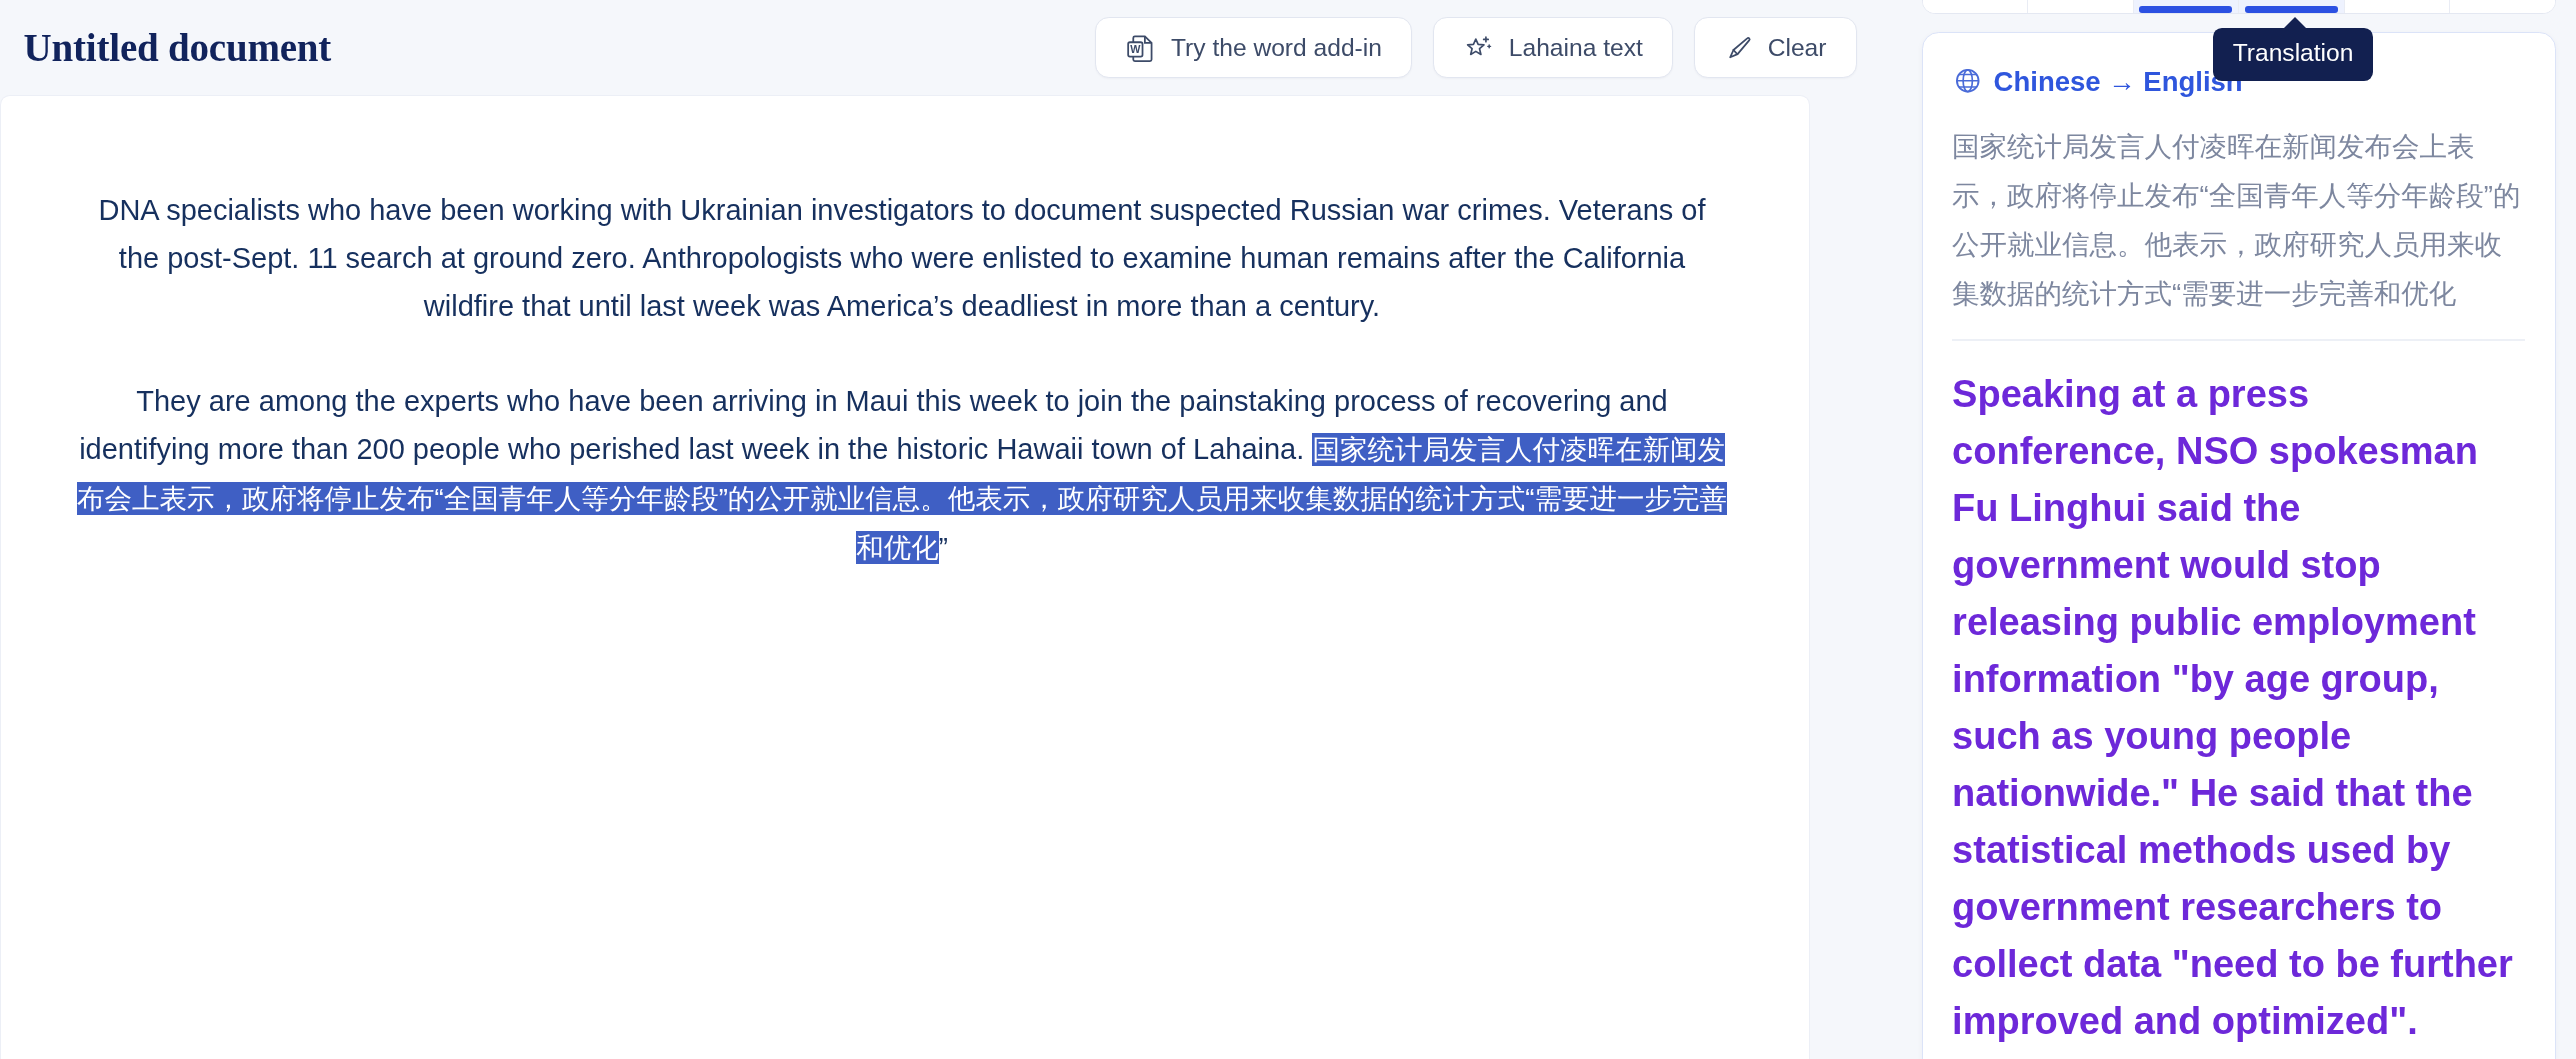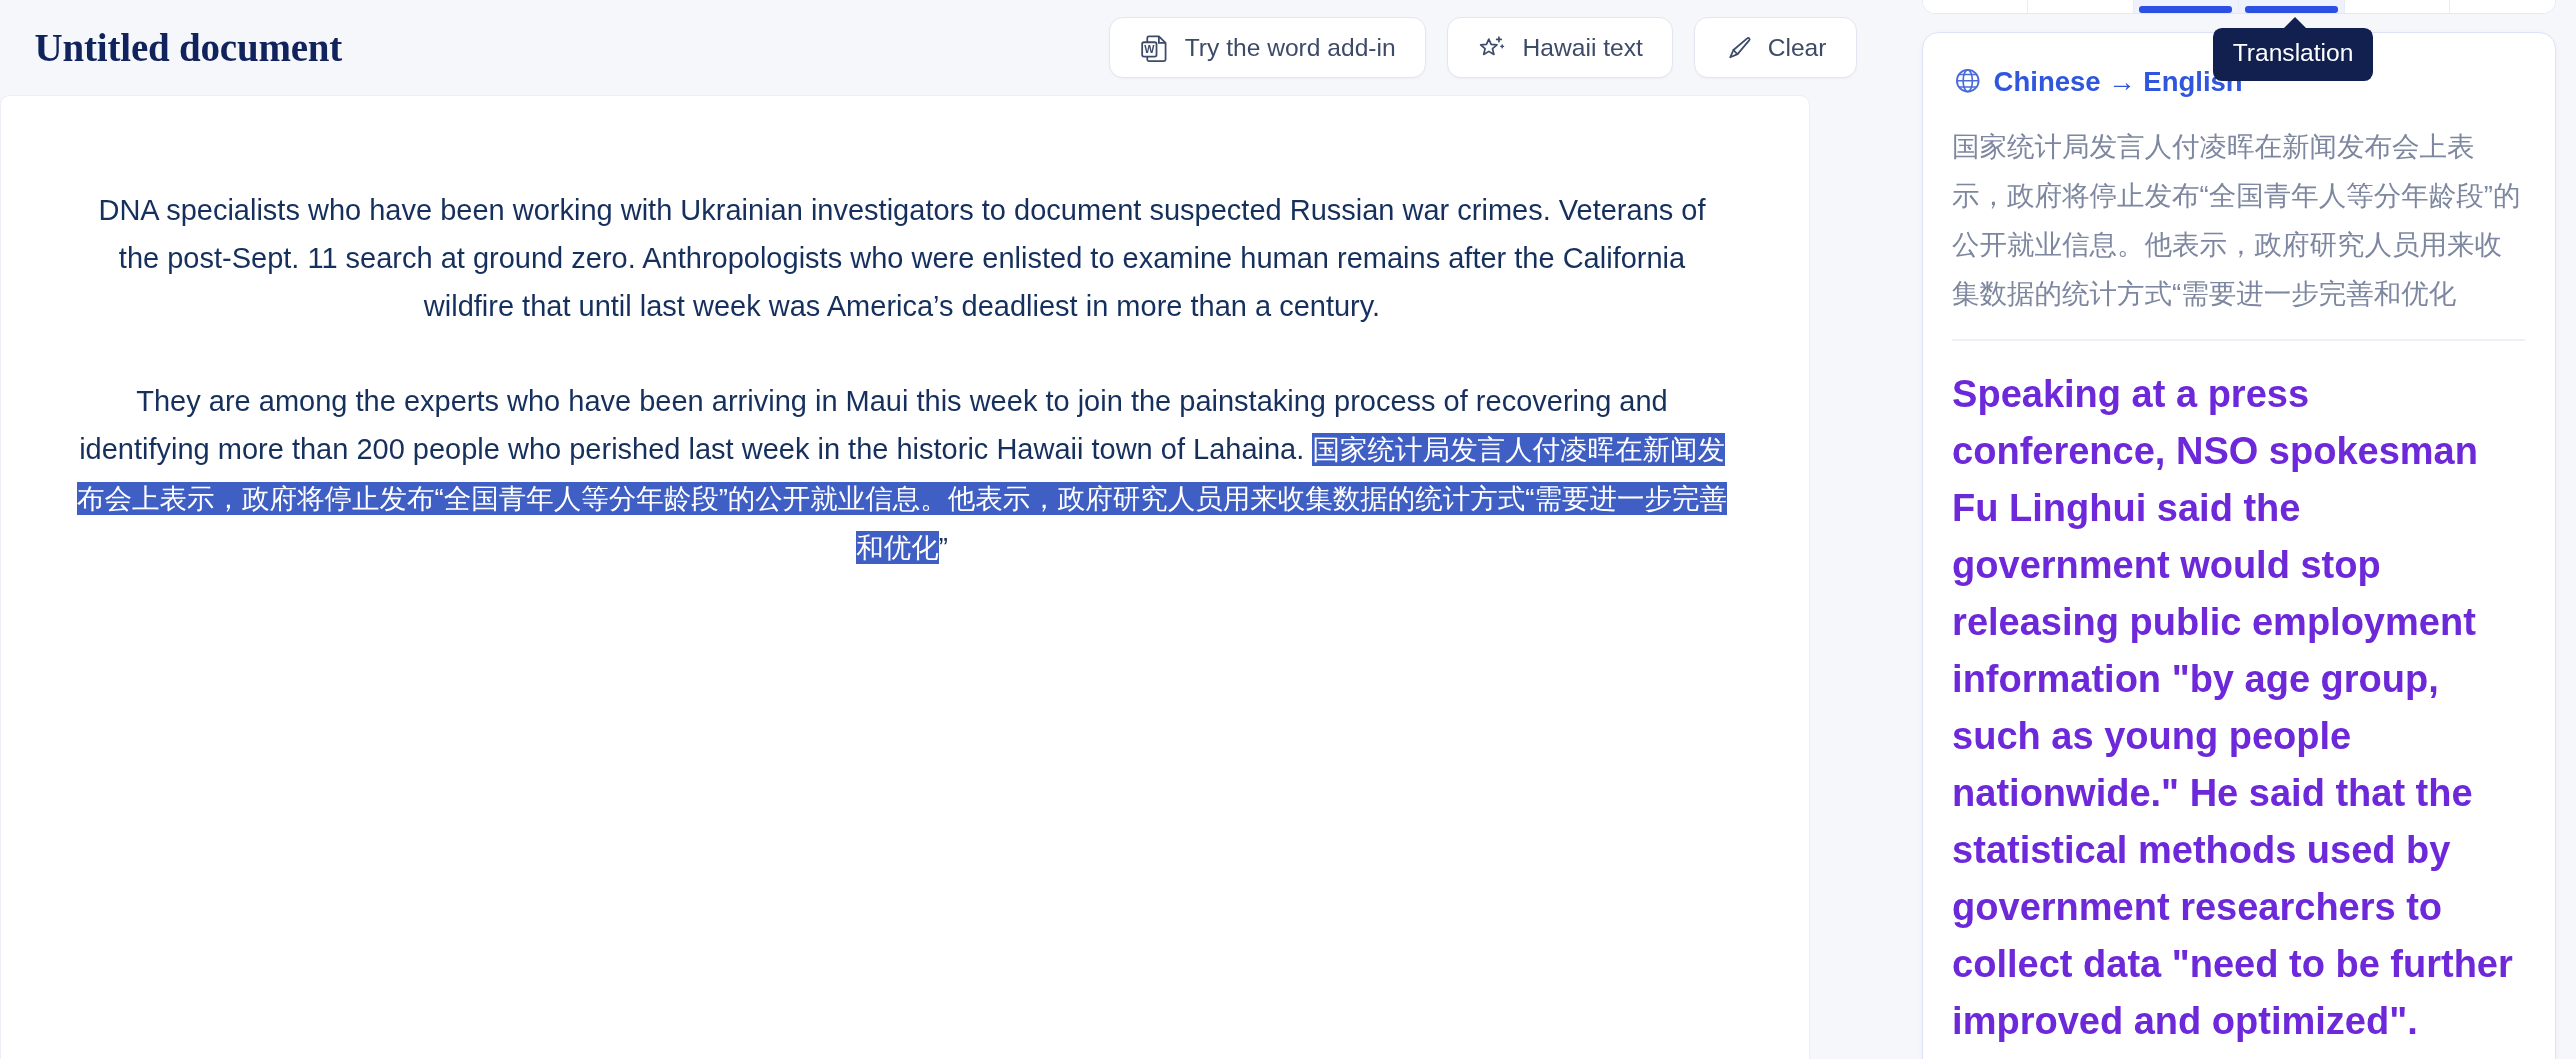--- a/index.html
+++ b/index.html
@@ -40,21 +40,20 @@
     background: #f5f7fb;
   }
 
   .doc-title {
     font-family: "Liberation Serif", "DejaVu Serif", serif;
     font-size: 39px;
     font-weight: 700;
     color: #11235c;
     letter-spacing: -0.2px;
     white-space: nowrap;
-    margin-left: 11px;
   }
 
   .header-actions {
     margin-left: auto;
     display: flex;
     align-items: center;
     gap: 20.7px;
   }
 
   .hbtn {
@@ -271,21 +270,21 @@
         </button>
 
         <button class="hbtn">
           <span class="ic">
             <svg width="29.5" height="29.5" viewBox="0 0 30 30" fill="none" xmlns="http://www.w3.org/2000/svg">
               <path d="M12 6.2l2.4 5.4 5.9.5-4.5 3.9 1.4 5.8-5.2-3.1-5.2 3.1 1.4-5.8L3.7 12l5.9-.5L12 6.2z" stroke="#3d4b68" stroke-width="1.7" stroke-linejoin="round" fill="none"></path>
               <path d="M22.3 4.2v4.6M20 6.5h4.6" stroke="#3d4b68" stroke-width="1.7" stroke-linecap="round"></path>
               <path d="M25.6 12.2v2.8M24.2 13.6h2.8" stroke="#3d4b68" stroke-width="1.5" stroke-linecap="round"></path>
             </svg>
           </span>
-          <span>Hawaii text</span>
+          <span>Lahaina text</span>
         </button>
 
         <button class="hbtn">
           <span class="ic">
             <svg width="27.5" height="27.5" viewBox="0 0 28 28" fill="none" xmlns="http://www.w3.org/2000/svg">
               <path d="M22.6 4.4L8.6 16.3l-3.3 7.4 7.5-3.2L24.6 6.5a1.4 1.4 0 0 0-2-2.1z" stroke="#3d4b68" stroke-width="1.8" stroke-linejoin="round" fill="none"></path>
               <path d="M8.6 16.3l3.9 4.2" stroke="#3d4b68" stroke-width="1.8" stroke-linecap="round"></path>
             </svg>
           </span>
           <span>Clear</span>

